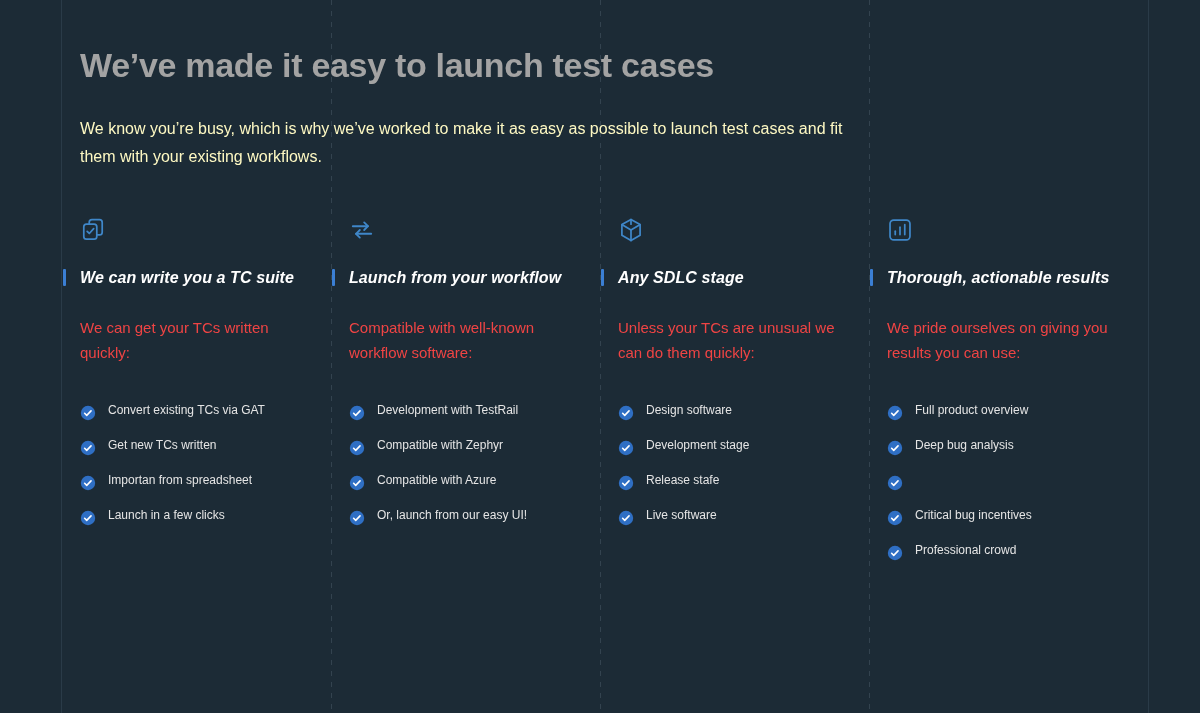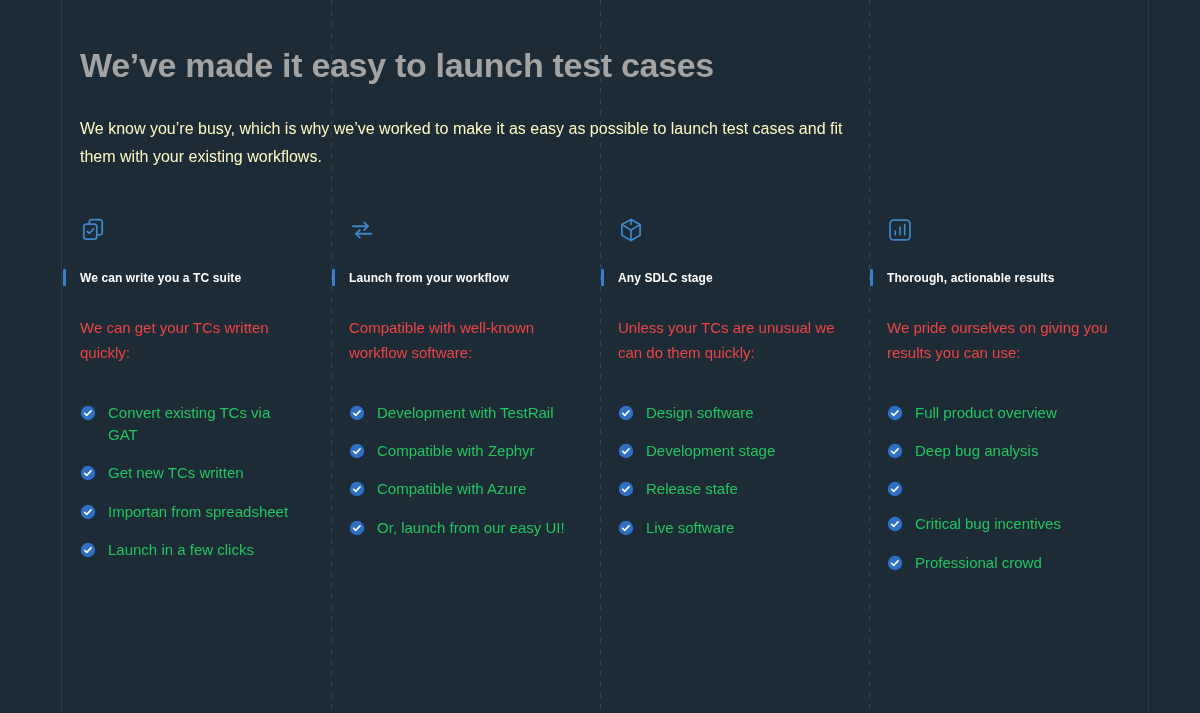--- a/index.html
+++ b/index.html
@@ -94,25 +94,26 @@
   .accent-bar {
     width: 3px;
     height: 17px;
     background: #3b7fd4;
     border-radius: 1px;
     margin-right: 14px;
     flex: none;
   }
 
   .col-heading {
-    font-size: 12px;
+    font-size: 16px;
     font-weight: bold;
     color: #ffffff;
     letter-spacing: 0.1px;
     white-space: nowrap;
+    font-style: italic;
   }
 
   .col-desc {
     font-size: 15px;
     line-height: 1.72;
     color: #ef4444;
     margin-bottom: 36px;
     width: 232px;
   }
 
@@ -127,23 +128,23 @@
   .check-icon {
     width: 16px;
     height: 16px;
     flex: none;
     margin-top: 3px;
     margin-right: 12px;
   }
   .check-icon svg { display: block; width: 16px; height: 16px; }
 
   .list-text {
-    font-size: 15px;
+    font-size: 12px;
     line-height: 1.48;
-    color: #22c55e;
+    color: #e5e5e5;
     width: 196px;
   }
 </style>
 </head>
 <body>
 
 <div class="guides">
   <div class="guide-solid left"></div>
   <div class="guide-solid right"></div>
   <div class="guide-dash d1"></div>

